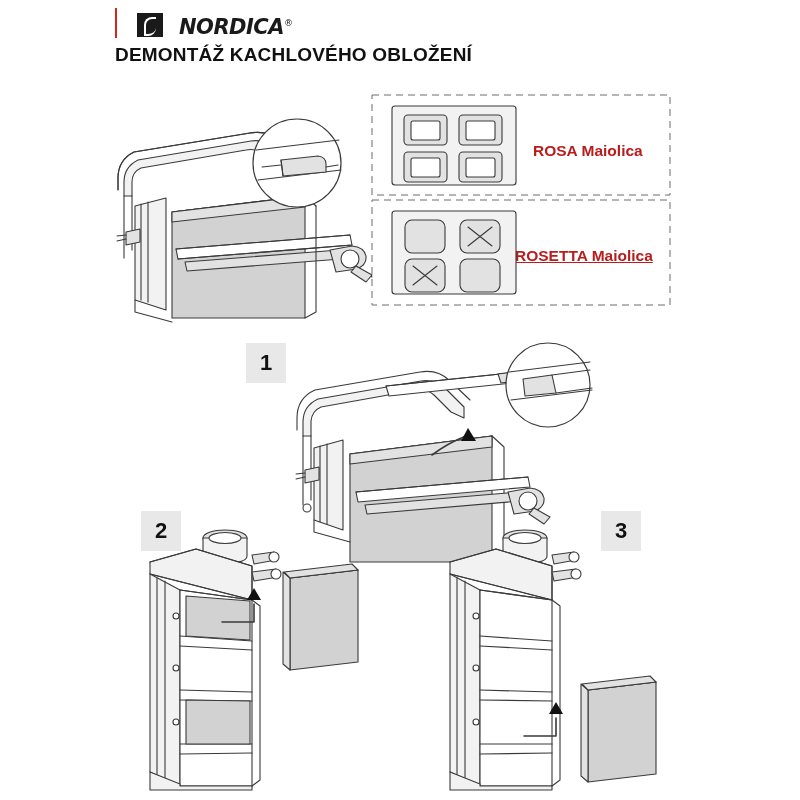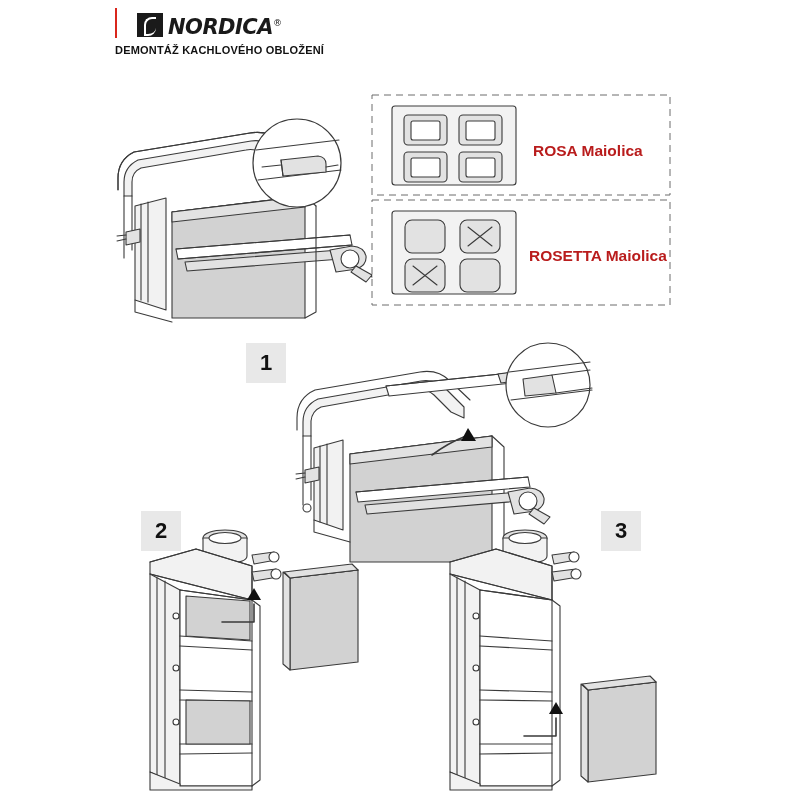--- a/index.html
+++ b/index.html
@@ -57,34 +57,34 @@
     border-bottom-right-radius: 8px;
     border-right: none;
   }
   .logo-word {
     font-family: "DejaVu Sans", sans-serif;
     font-weight: bold;
     font-style: italic;
     font-size: 21px;
     letter-spacing: -0.5px;
     color: #1a1a1a;
-    margin-left: 5px;
+    margin-left: 16px;
     line-height: 24px;
   }
   .logo-reg {
     font-size: 9px;
     vertical-align: super;
     font-style: normal;
     font-weight: normal;
   }
   .title {
     position: absolute;
     left: 0px;
     top: 36px;
-    font-size: 11px;
+    font-size: 19px;
     font-weight: bold;
     color: #111111;
     letter-spacing: 0.2px;
     white-space: nowrap;
   }
   .header-rule {
     position: absolute;
     left: 0px;
     top: 0px;
     width: 2px;
@@ -119,21 +119,21 @@
   #badge3 { left: 601px; top: 511px; }
 
   .variant-label {
     position: absolute;
     font-size: 15.5px;
     font-weight: bold;
     color: #b91c1c;
     white-space: nowrap;
   }
   #label-rosa { left: 533px; top: 142px; }
-  #label-rosetta { left: 529px; top: 247px; }
+  #label-rosetta { left: 515px; top: 247px; text-decoration: underline; }
 </style>
 </head>
 <body>
 
 <div id="page">
 
   <div class="header">
     <div class="header-rule"></div>
     <div class="logo-box">
       <span class="logo-mark">

